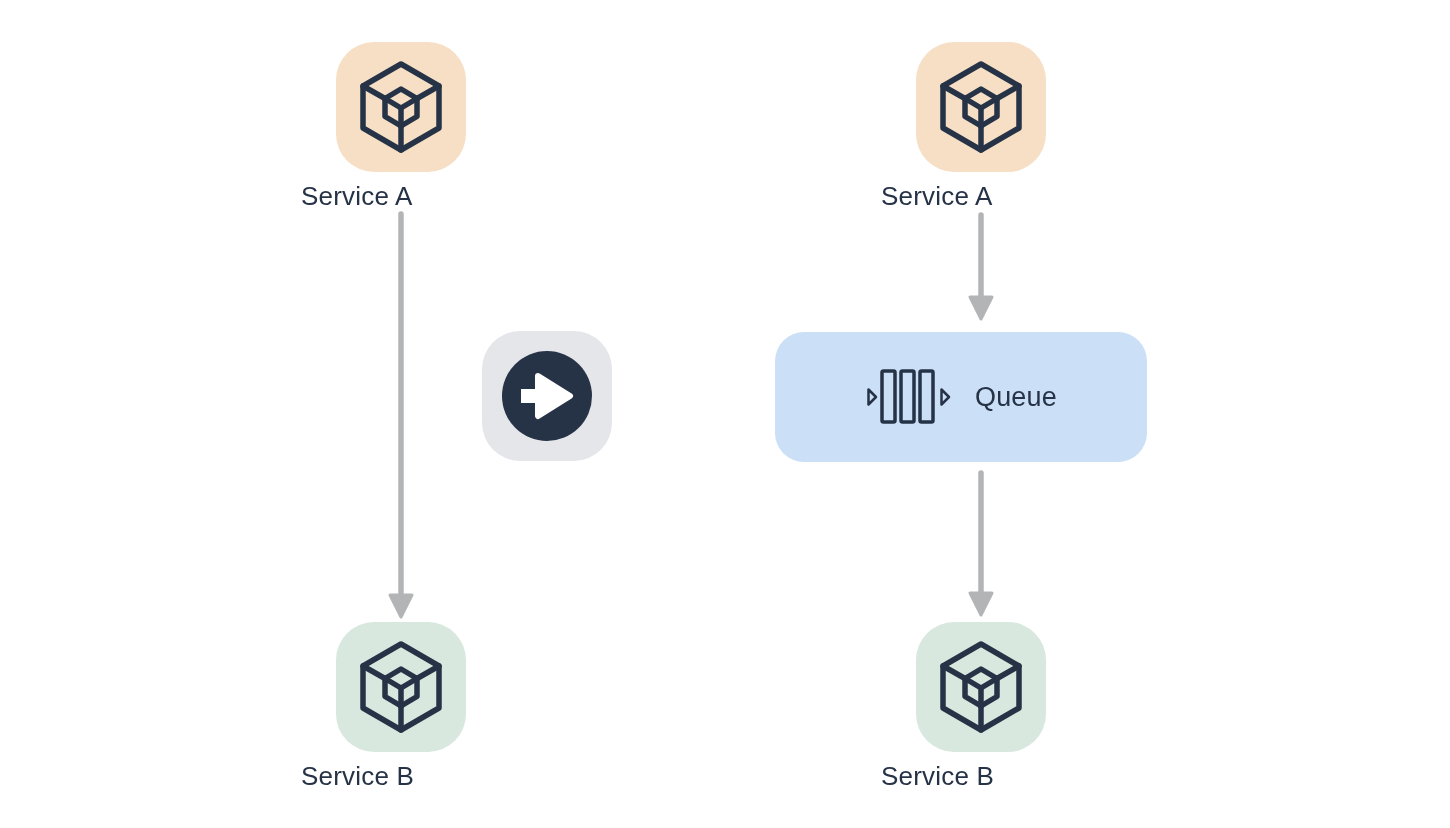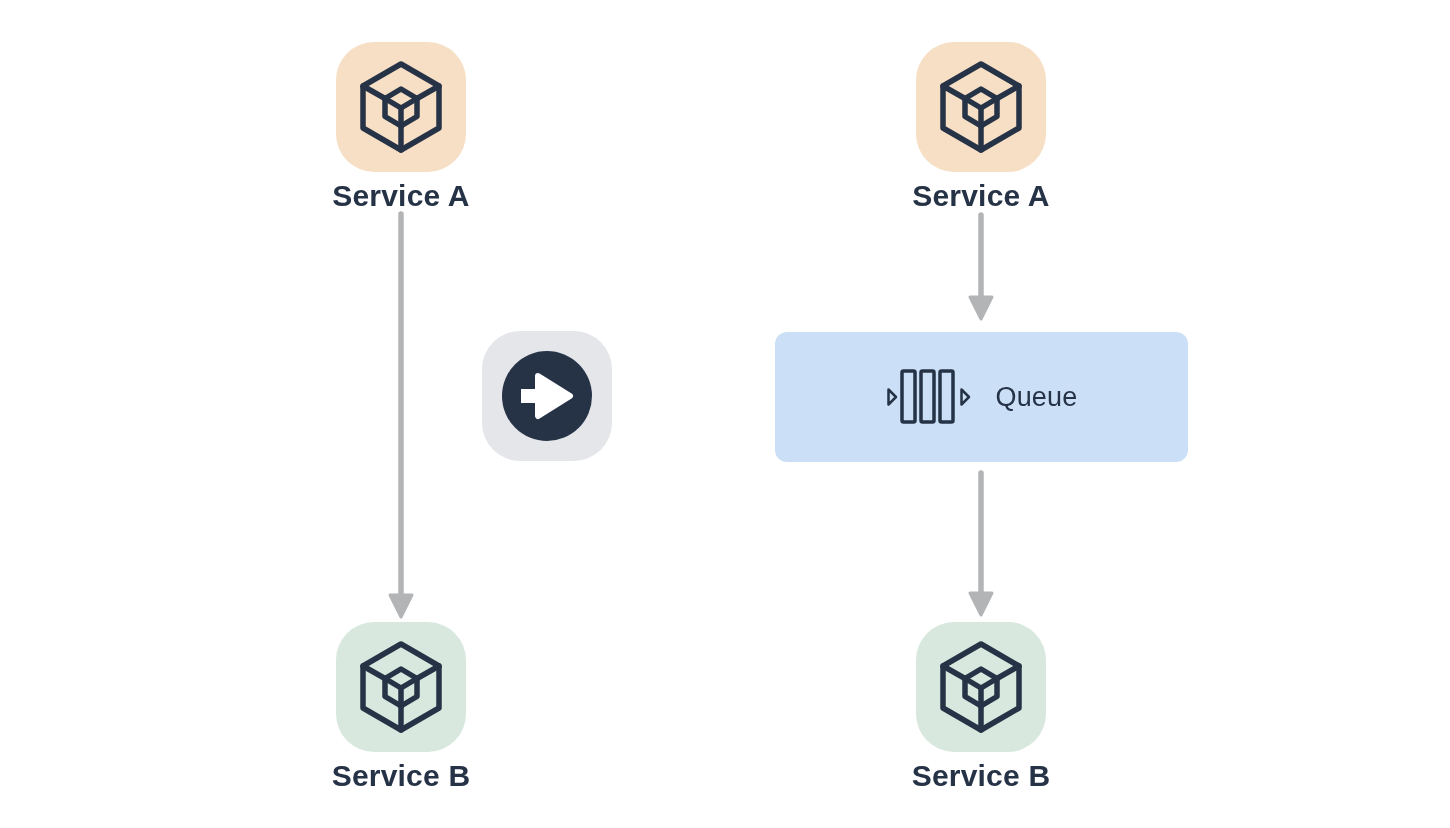--- a/index.html
+++ b/index.html
@@ -20,38 +20,37 @@
     align-items: center;
     justify-content: center;
     color: var(--ink, #263347);
   }
   .tile--service-a { background: var(--service-a-bg, #F6DFC5); }
   .tile--service-b { background: var(--service-b-bg, #D8E8DE); }
   .tile--transform { background: var(--transform-bg, #E4E6E9); }
   .node-label {
     position: absolute;
     width: 200px;
-    text-align: center;
-    font-size: 30px;
+    font-size: 26px;
     line-height: 32px;
-    font-weight: 700;
+    font-weight: 400;
     color: var(--ink, #263347);
     letter-spacing: 0.2px;
   }
   .arrow {
     position: absolute;
     color: var(--arrow, #B2B4B6);
   }
   .queue-box {
     position: absolute;
     left: 775px;
     top: 332px;
-    width: 413px;
+    width: 372px;
     height: 130px;
-    border-radius: 12px;
+    border-radius: 29px;
     background: var(--queue-bg, #CBE0F7);
     display: flex;
     align-items: center;
     justify-content: center;
     gap: 22px;
     color: var(--ink, #263347);
   }
   .queue-label {
     font-size: 27px;
     font-weight: 400;

